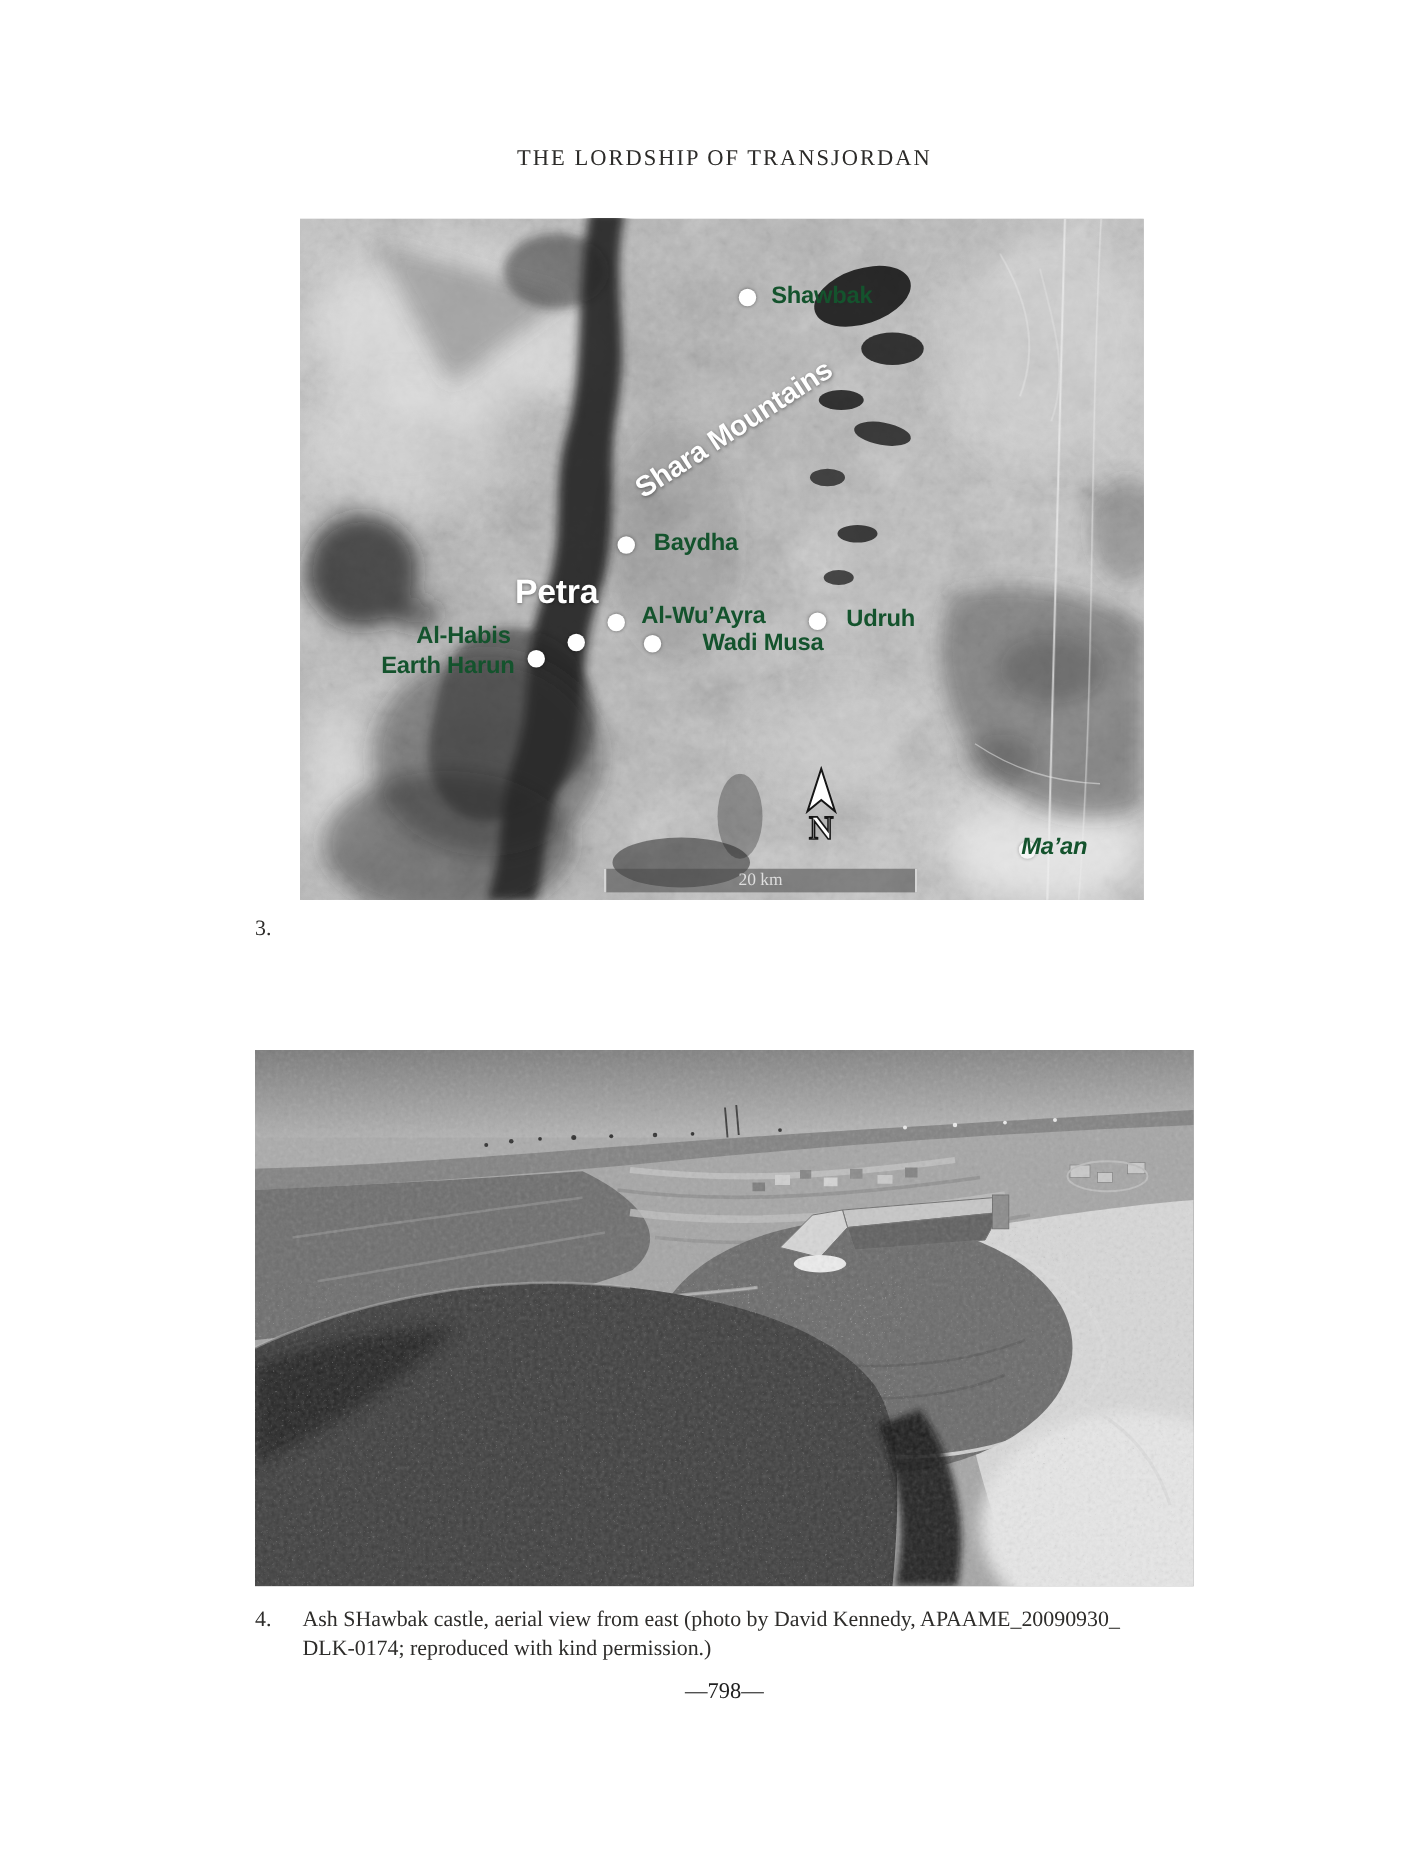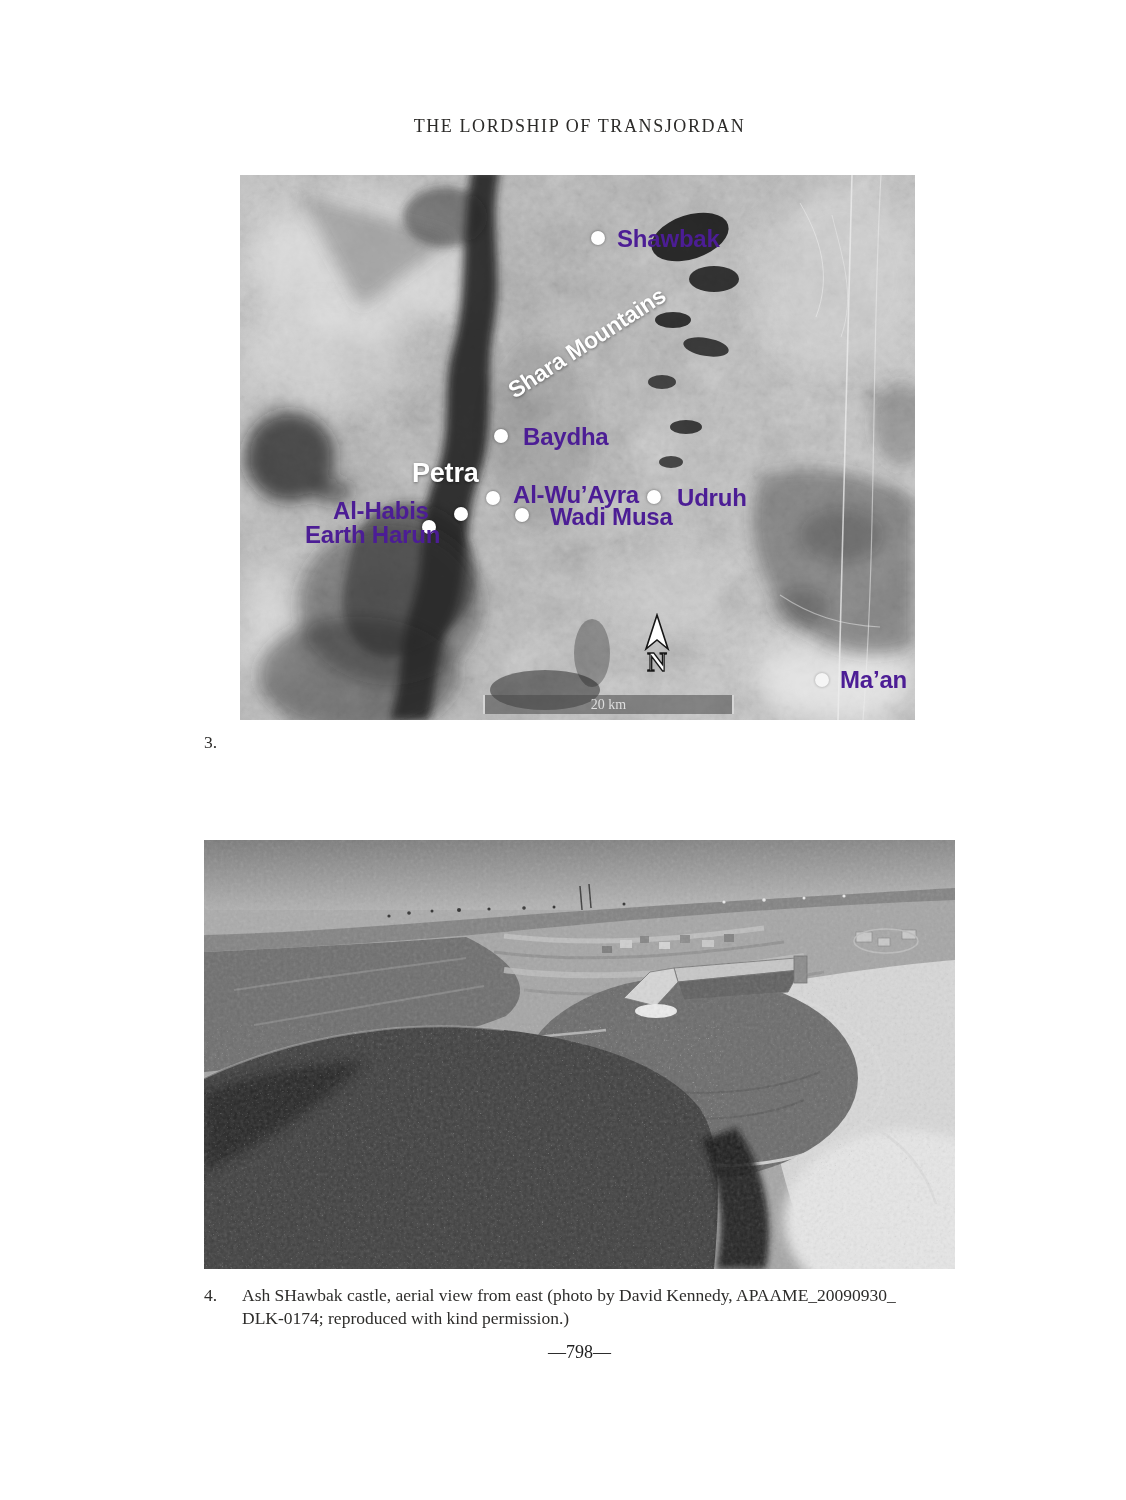--- a/index.html
+++ b/index.html
@@ -16,21 +16,21 @@
 
   
   .map-figure {
     position:absolute; left:240px; top:175px; width:675px; height:545px;
     overflow:hidden; background:#b9b9b9;
   }
   .map-figure svg { position:absolute; left:0; top:0; }
 
   .map-label {
     position:absolute; font-family:"Liberation Sans", sans-serif;
-    font-weight:700; font-size:24px; color:#4c1d95; white-space:nowrap;
+    font-weight:700; font-size:19px; color:#14532d; white-space:nowrap;
     letter-spacing:-0.2px; line-height:1;
   }
   .map-label.light { color:#ffffff; text-shadow:0 1px 3px rgba(0,0,0,0.45); }
   .map-label.petra { font-size:27px; }
   .map-label.shara {
     font-size:23px; transform:translate(-50%,-50%) rotate(-33deg);
   }
   .site-dot {
     position:absolute; width:14px; height:14px; border-radius:50%;
     background:#ffffff; box-shadow:0 0 3px rgba(0,0,0,0.45);
@@ -176,23 +176,23 @@
     <div class="site-dot" style="left:407px; top:315px;"></div>
     <div class="site-dot" style="left:575px; top:498px; opacity:0.65;"></div>
 
     <div class="map-label" style="left:377px; top:52px;">Shawbak</div>
     <div class="map-label light shara" style="left:347px; top:168px;">Shara Mountains</div>
     <div class="map-label" style="left:283px; top:250px;">Baydha</div>
     <div class="map-label light petra" style="left:172px; top:285px;">Petra</div>
     <div class="map-label" style="left:273px; top:308px;">Al-Wu’Ayra</div>
     <div class="map-label" style="left:437px; top:311px;">Udruh</div>
     <div class="map-label" style="left:93px; top:324px;">Al-Habis</div>
-    <div class="map-label" style="left:310px; top:330px;">Wadi Musa</div>
+    <div class="map-label" style="left:322px; top:330px;">Wadi Musa</div>
     <div class="map-label" style="left:65px; top:348px;">Earth Harun</div>
-    <div class="map-label" style="left:600px; top:493px;">Ma’an</div>
+    <div class="map-label" style="left:577px; top:493px;font-style:italic;">Ma’an</div>
 
     <div class="compass">
       <svg width="34" height="62" viewBox="0 0 34 62">
         <polygon points="17,2 28,36 17,27 6,36" fill="#ffffff" stroke="#161616" stroke-width="1.6"></polygon>
         <text x="17" y="58" text-anchor="middle" font-family="Liberation Serif, serif" font-weight="bold" font-size="27" fill="#ffffff" stroke="#161616" stroke-width="1.3">N</text>
       </svg>
     </div>
 
     <div class="scale-bar">
       <span>20 km</span>

